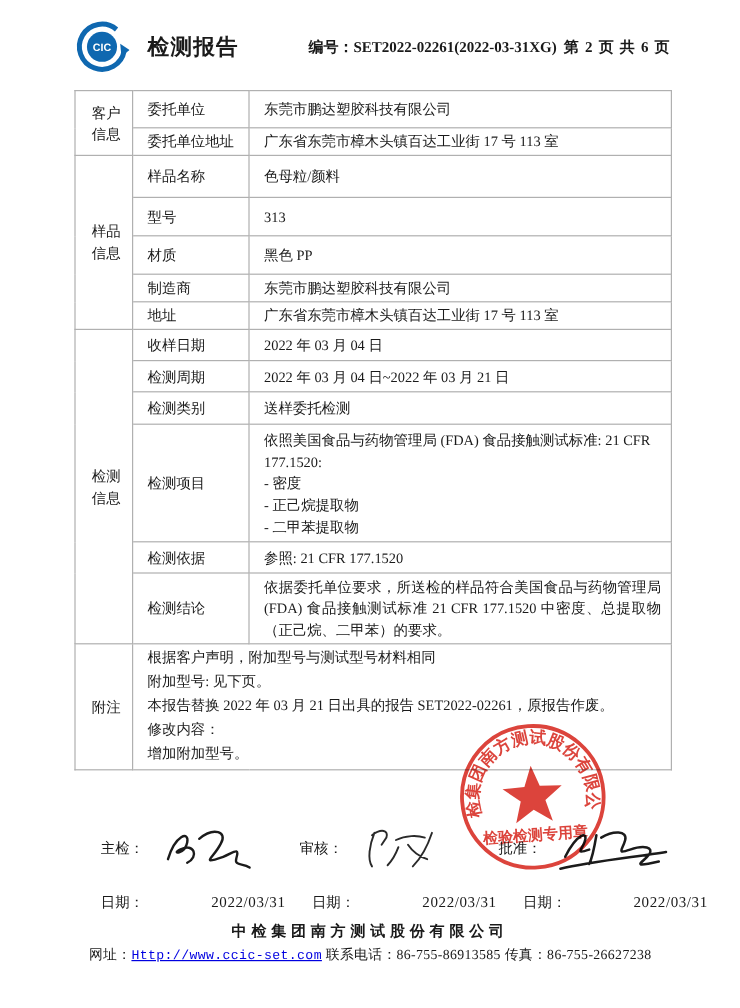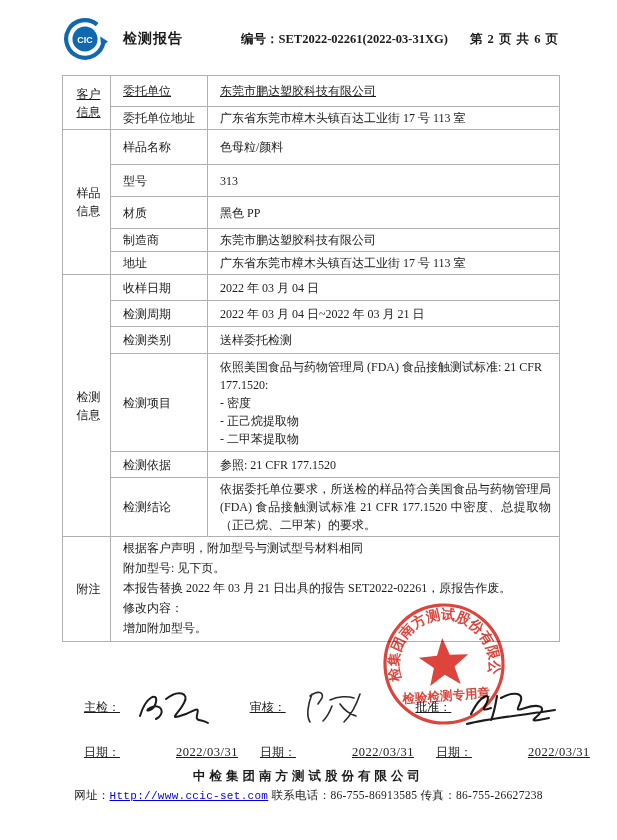--- a/index.html
+++ b/index.html
@@ -7,41 +7,41 @@
     width:617px;height:840px;background:#ffffff;position:relative;
     font-family:"Liberation Serif","DejaVu Serif",serif;
     color:#1a1a1a;overflow:hidden;
   }
   .page{position:absolute;inset:0;}
 
   
   .header{position:absolute;left:62px;top:14px;width:497px;height:50px;
     display:flex;align-items:center;}
   .logo{width:46px;height:46px;flex:0 0 auto;}
-  .doc-title{font-size:14px;font-weight:bold;margin-left:15px;letter-spacing:1px;white-space:nowrap;}
+  .doc-title{font-size:18px;font-weight:bold;margin-left:15px;letter-spacing:1px;white-space:nowrap;}
   .report-no{margin-left:58px;font-size:12.5px;font-weight:bold;white-space:nowrap;}
   .page-info{margin-left:auto;font-size:12.5px;font-weight:bold;white-space:nowrap;letter-spacing:1px;}
 
   
   table.report{position:absolute;left:62px;top:75px;width:497px;
     border-collapse:collapse;table-layout:fixed;font-size:12px;}
   table.report td{border:1px solid #b0b0b0;vertical-align:middle;
     padding:2px 8px 2px 12px;line-height:1.5;}
   col.c1{width:48px;} col.c2{width:97px;} col.c3{width:352px;}
   td.group{text-align:center;padding:2px 4px;white-space:pre-line;line-height:1.9;}
   td.val{padding-left:14px;}
-  tr.h31{height:31px;text-decoration:underline;} tr.h33{height:16px;} tr.h35{height:35px;} tr.h32{height:32px;}
+  tr.h31{height:31px;} tr.h33{height:16px;} tr.h35{height:35px;} tr.h32{height:32px;}
   tr.h26{height:26px;} tr.h27{height:27px;} tr.h98{height:98px;} tr.h50{height:50px;} tr.h88{height:88px;}
   td.multiline{white-space:pre-line;line-height:1.62;vertical-align:middle;}
   td.conclusion{line-height:1.45;text-align:justify;padding-top:4px;padding-bottom:4px;}
   td.note-cell{vertical-align:top;padding-top:5px;margin-left:14px;}
   .note-line{line-height:1.5;margin-bottom:2px;white-space:nowrap;}
 
   
-  .sign-area{position:absolute;left:62px;top:686px;width:497px;text-decoration:underline;}
+  .sign-area{position:absolute;left:62px;top:686px;width:497px;}
   .sign-cols,.date-cols{display:flex;}
   .sign-col{flex:1;display:flex;align-items:center;padding-left:22px;box-sizing:border-box;}
   .role-label,.date-label{font-size:12px;white-space:nowrap;}
   .sig{margin-left:10px;flex:0 0 auto;}
   .date-cols{margin-top:16px;}
   .date-col{flex:1;display:flex;align-items:center;padding-left:22px;box-sizing:border-box;gap:28px;}
   .date-value{font-size:12.5px;margin-left:28px;letter-spacing:.5px;}
 
   
   .stamp{position:absolute;left:378px;top:598px;width:132px;height:132px;

